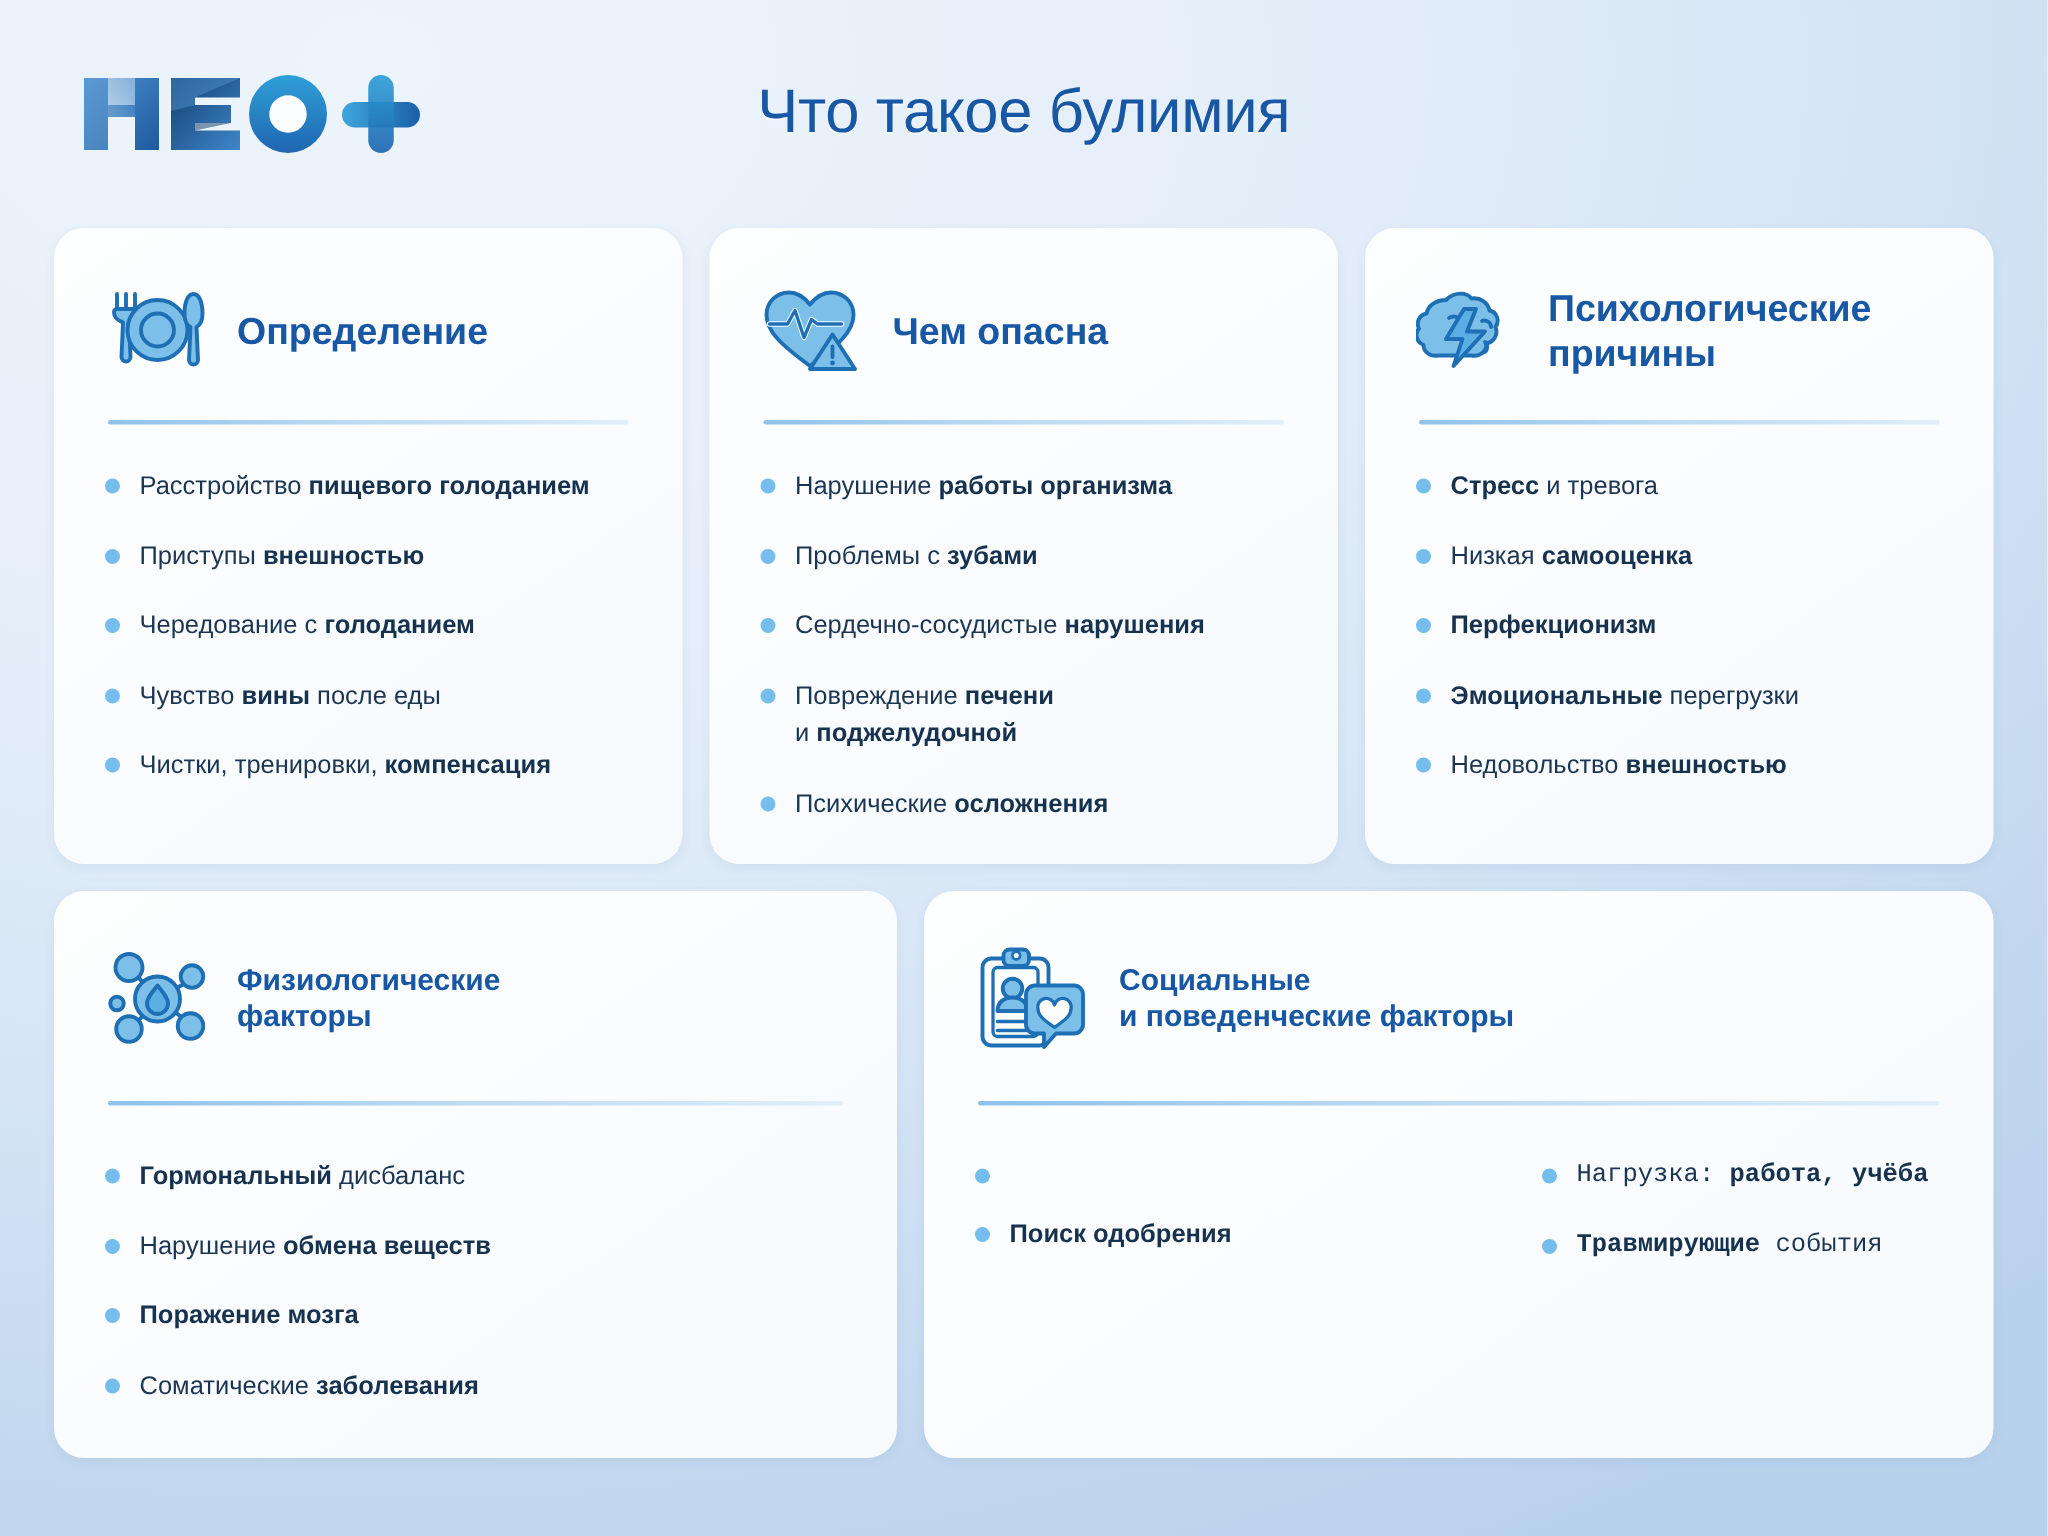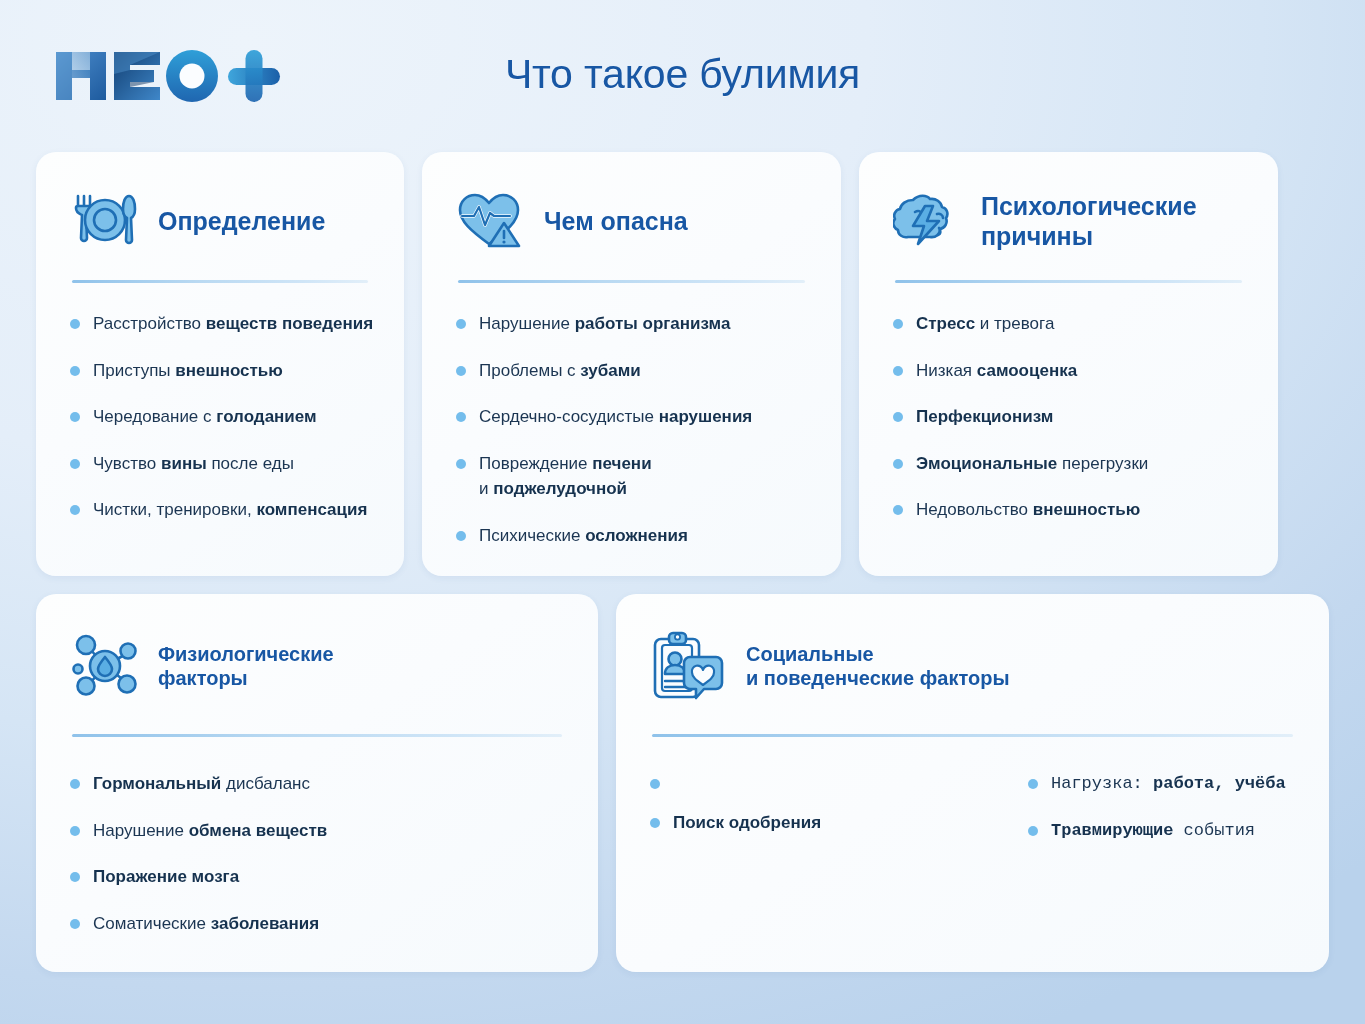--- a/index.html
+++ b/index.html
@@ -60,21 +60,21 @@
   .row.top { margin-bottom: 18px; }
 
   .card {
     background: linear-gradient(145deg, #fdfefe 0%, #fafcfe 45%, #f6fafd 100%);
     border-radius: 20px;
     box-shadow: 0 2px 7px rgba(42, 88, 140, 0.07);
     padding: 26px 30px 26px 30px;
     position: relative;
   }
 
-  .card.c1 { width: 368px; min-height: 424px; }
+  .card.c1 { width: 419px; min-height: 424px; }
   .card.c2 { width: 419px; min-height: 424px; }
   .card.c3 { width: 419px; min-height: 424px; }
   .card.c4 { width: 562px; min-height: 378px; }
   .card.c5 { width: 713px; min-height: 378px; }
 
   
   .card-head {
     display: flex;
     align-items: center;
     gap: 18px;
@@ -215,21 +215,21 @@
               <path d="M59 6 c4 0 6 6 6 13 c0 5 -2 8 -4 9 l1 22 a3 3 0 0 1 -6 0 l1 -22 c-2 -1 -4 -4 -4 -9 c0 -7 2 -13 6 -13 z"></path>
             </g>
           </svg>
         </div>
         <div class="card-title">Определение</div>
       </div>
       <div class="divider"></div>
       <ul class="bullets">
           <li class="bullet">
             <span class="dot"></span>
-            <span>Расстройство <b>веществ поведения</b></span>
+            <span>Расстройство <b>пищевого голоданием</b></span>
           </li>
           <li class="bullet">
             <span class="dot"></span>
             <span>Приступы <b>внешностью</b></span>
           </li>
           <li class="bullet">
             <span class="dot"></span>
             <span>Чередование с <b>голоданием</b></span>
           </li>
           <li class="bullet">

